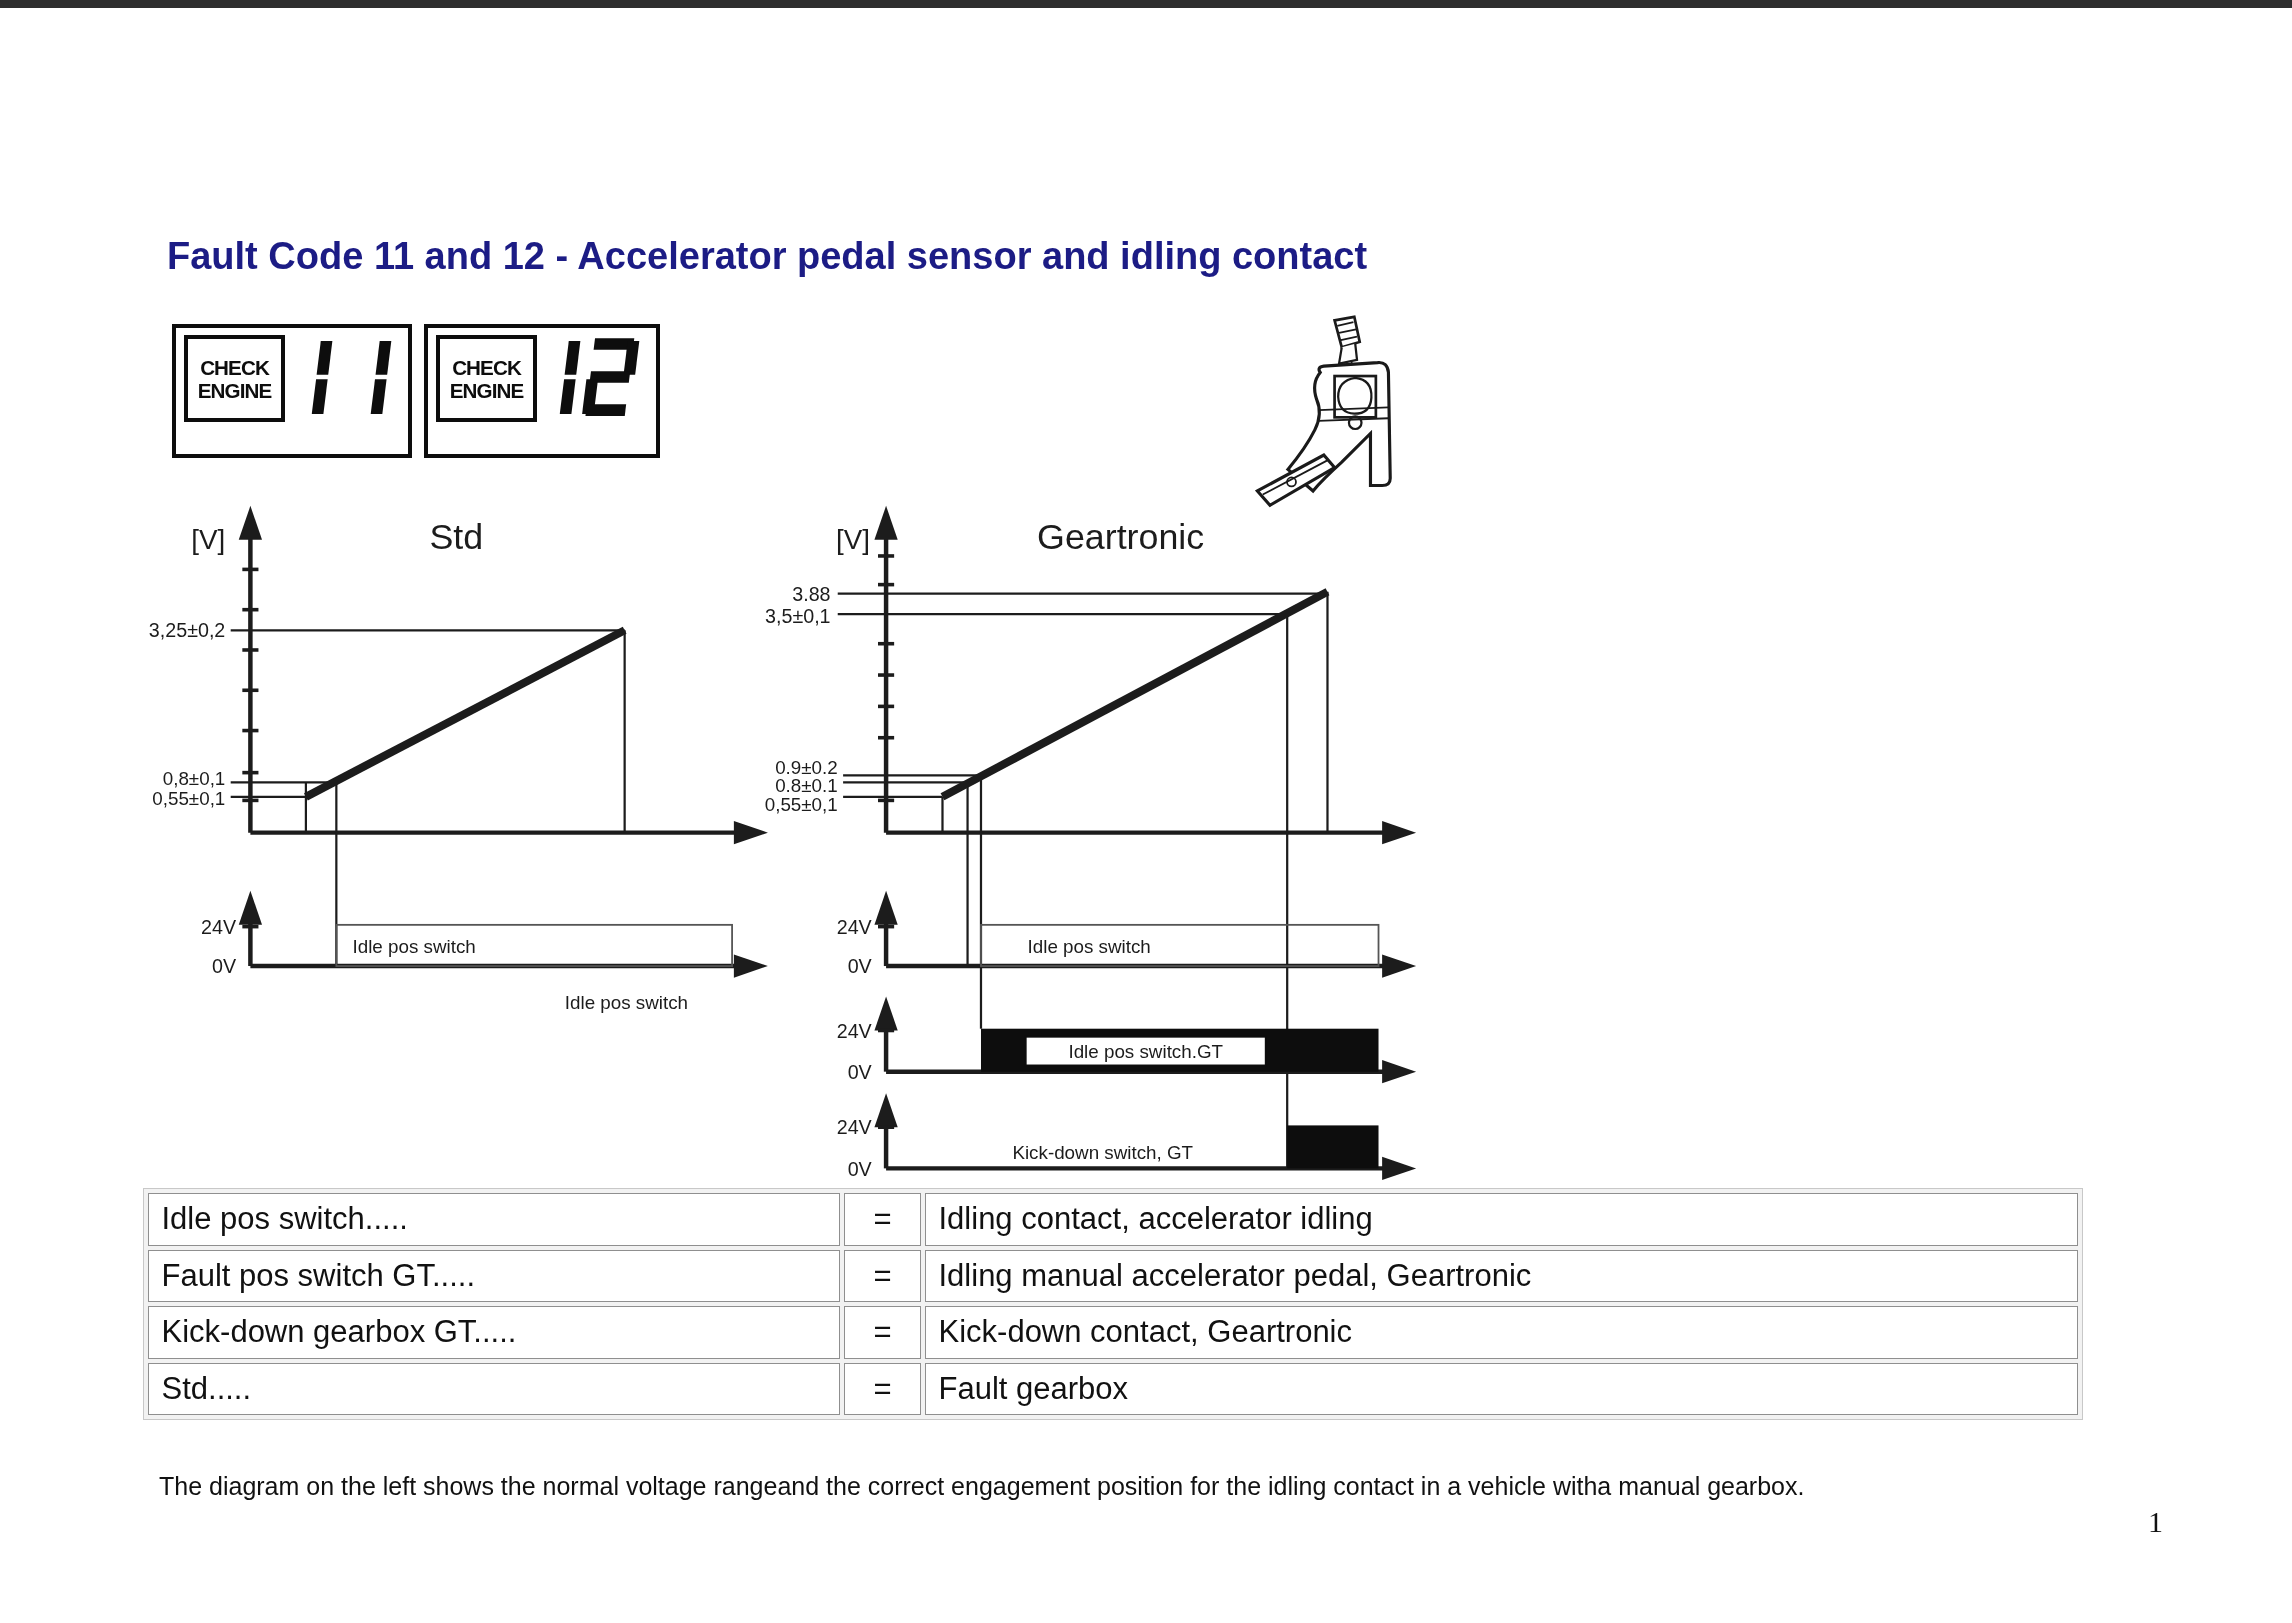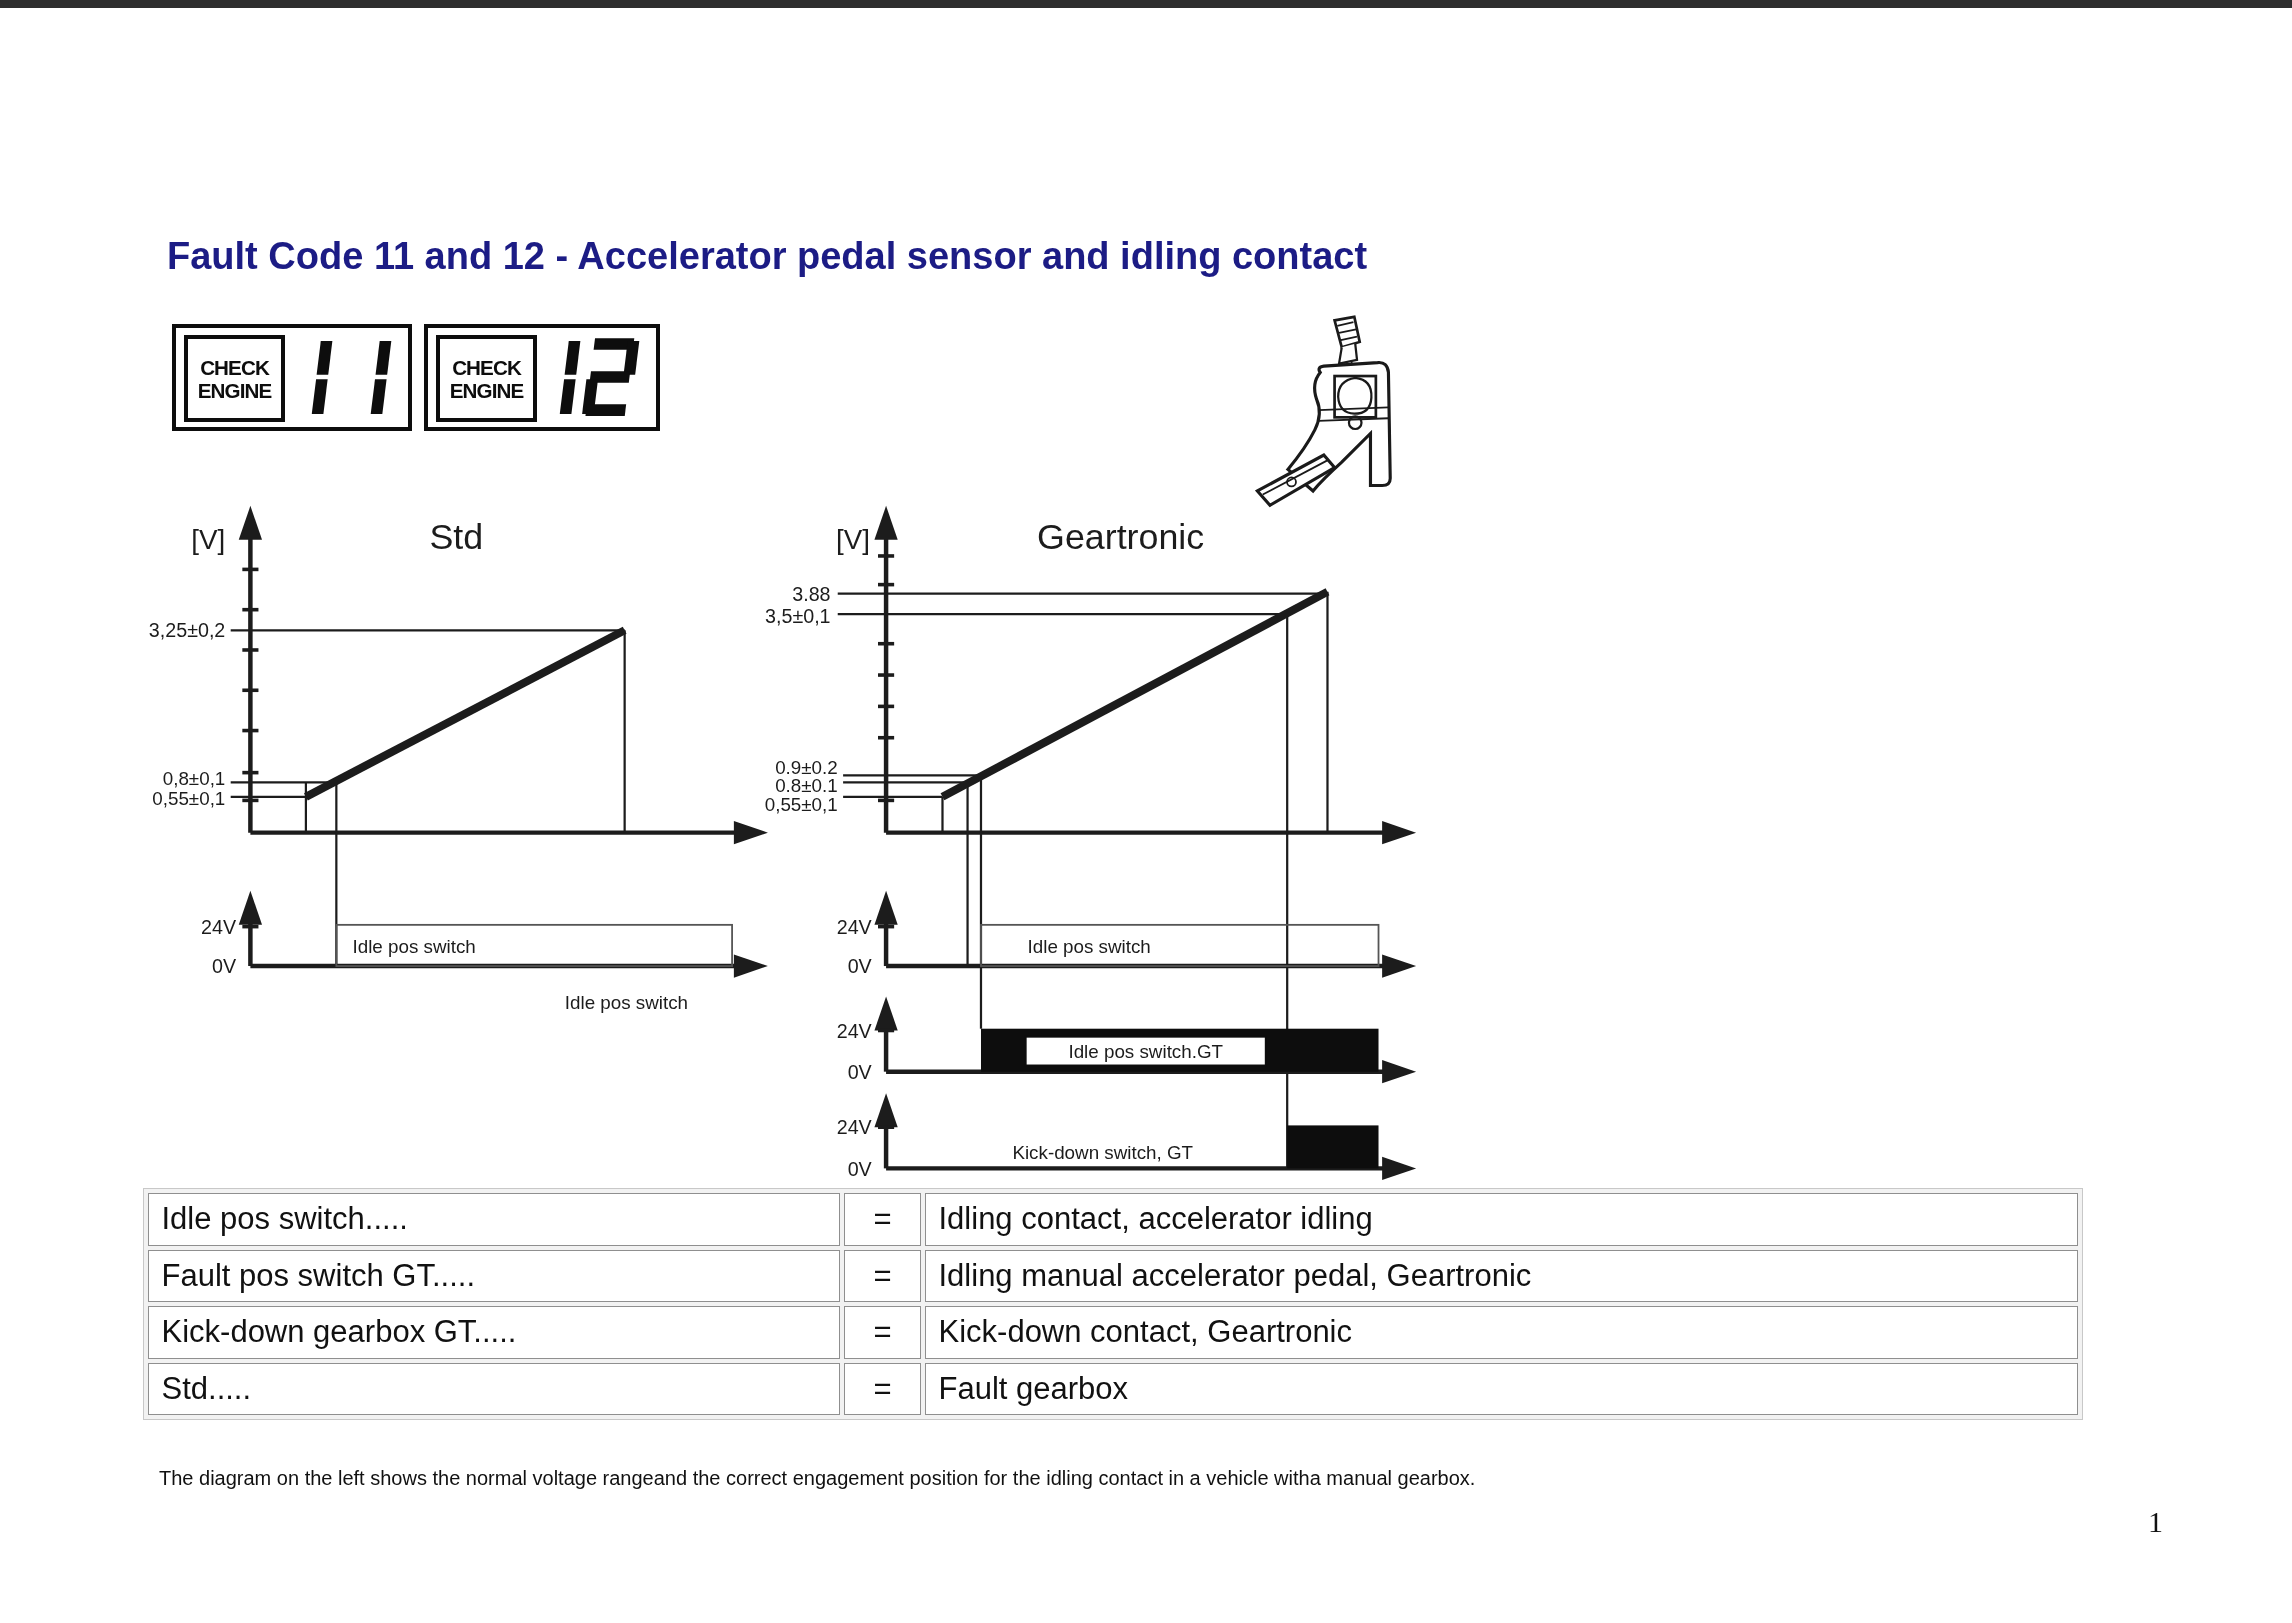--- a/index.html
+++ b/index.html
@@ -2,21 +2,21 @@
 <html style="font-size:14.3px"><head>
 <meta charset="utf-8">
 <style>
   html,body{margin:0;padding:0;background:#ffffff;}
   body{width:2293px;height:1624px;position:relative;overflow:hidden;
        font-family:"Liberation Sans", sans-serif;color:#1a1a1a;}
   .top-bar{position:absolute;left:0;top:0;width:2293px;height:8px;background:#2e2e2e;}
   .doc-title{position:absolute;left:159px;top:227px;font-size:38px;font-weight:bold;
              letter-spacing:0px;white-space:nowrap;}
   
-  .ce-unit{position:absolute;top:324px;height:107px;border:4.5px solid #0d0d0d;background:#fff;
+  .ce-unit{position:absolute;top:324px;height:134px;border:4.5px solid #0d0d0d;background:#fff;
            box-sizing:border-box;}
   .ce-unit.u1{left:172px;width:240px;}
   .ce-unit.u2{left:424px;width:236px;}
   .ce-inner{position:absolute;left:8px;top:7.2px;width:93px;height:79px;border:4.5px solid #0d0d0d;
             display:flex;flex-direction:column;align-items:center;justify-content:center;
             font-weight:bold;font-size:20.6px;line-height:23px;letter-spacing:-0.9px;color:#0d0d0d;}
   .ce-digits{position:absolute;right:10.7px;top:9.9px;}
   
   .pedal{position:absolute;left:1252px;top:315px;}
   
@@ -28,21 +28,21 @@
   .lbl-unit{font-size:31px;}
   .lbl-title{font-size:40px;}
   .lbl-box{font-size:21px;}
   
   .legend{position:absolute;left:143px;top:1188px;width:1940px;border-collapse:separate;
           border-spacing:4.5px;background:#f2f2f2;border:0.9px solid #c8c8c8;}
   .legend td{background:#ffffff;border:1.8px solid #8f8f8f;height:47px;font-size:31px;
              padding:1.8px 12.5px;vertical-align:middle;color:#111;}
   .legend td.c-term{width:665px;}
   .legend td.c-eq{width:50px;text-align:center;}
-  .footnote{position:absolute;left:159px;top:1447px;width:1979px;font-size:20px;color:#111;}
+  .footnote{position:absolute;left:159px;top:1447px;width:1979px;font-size:25px;color:#111;}
   .page-num{position:absolute;left:2148px;top:1505px;font-size:30px;
             font-family:"Liberation Serif", serif;color:#111;}
 </style>
 </head>
 <body>
 
 <div class="top-bar"></div>
 
 <h1 class="doc-title" style="color:#1c1c85;margin:8px;">Fault Code 11 and 12 - Accelerator pedal sensor and idling contact</h1>
 

